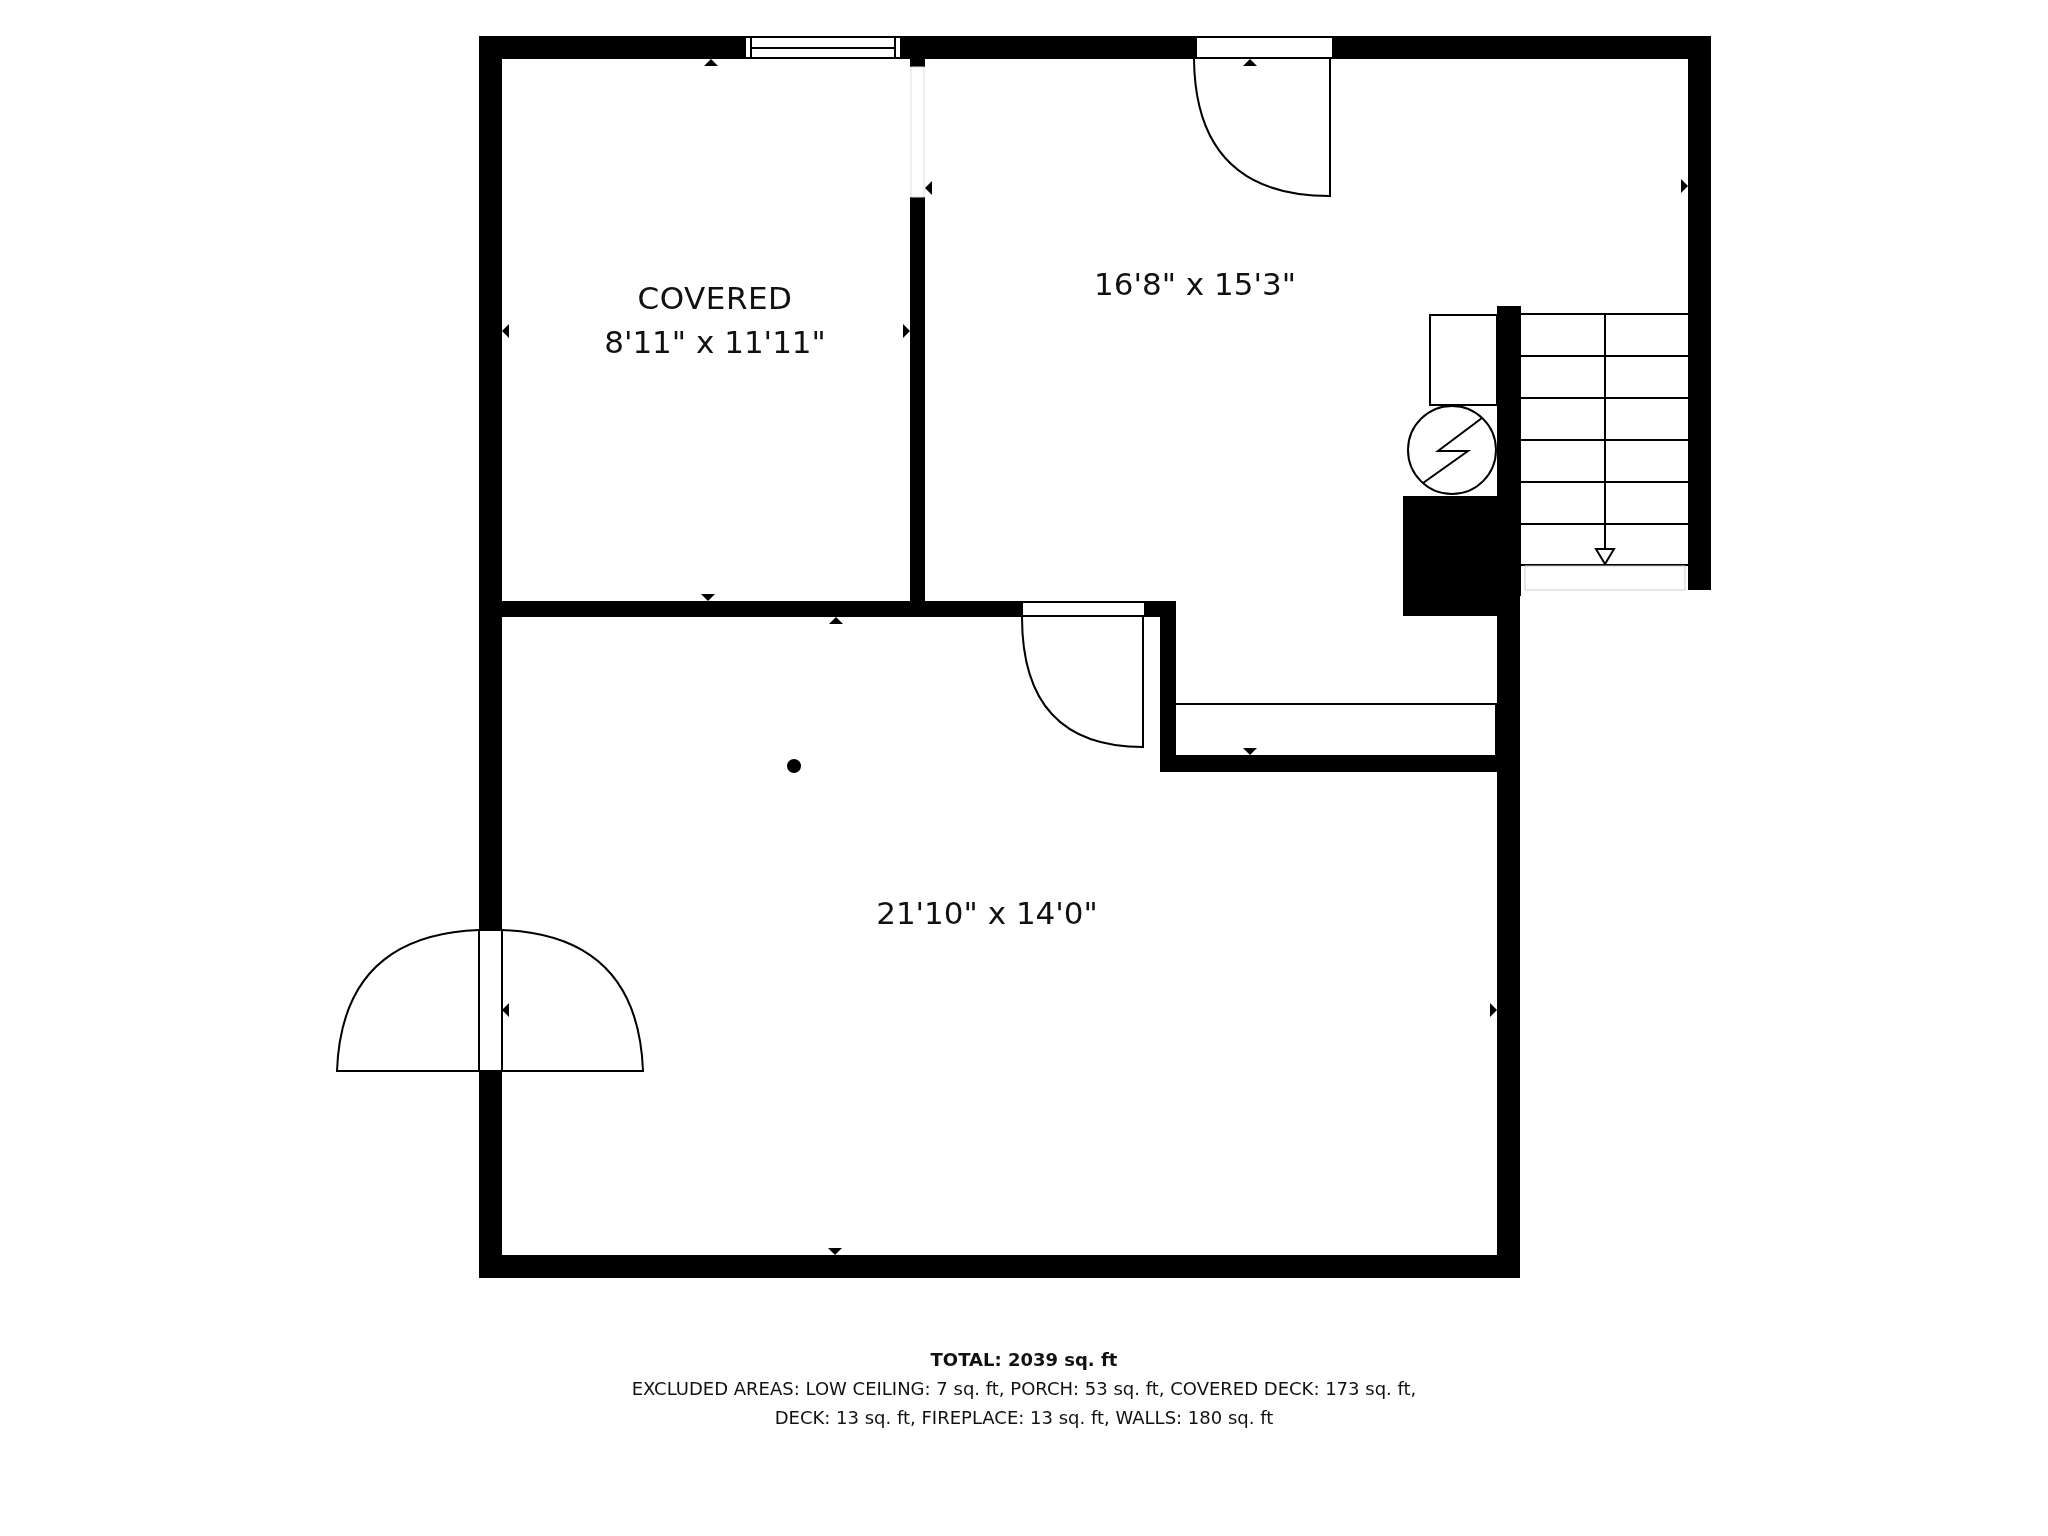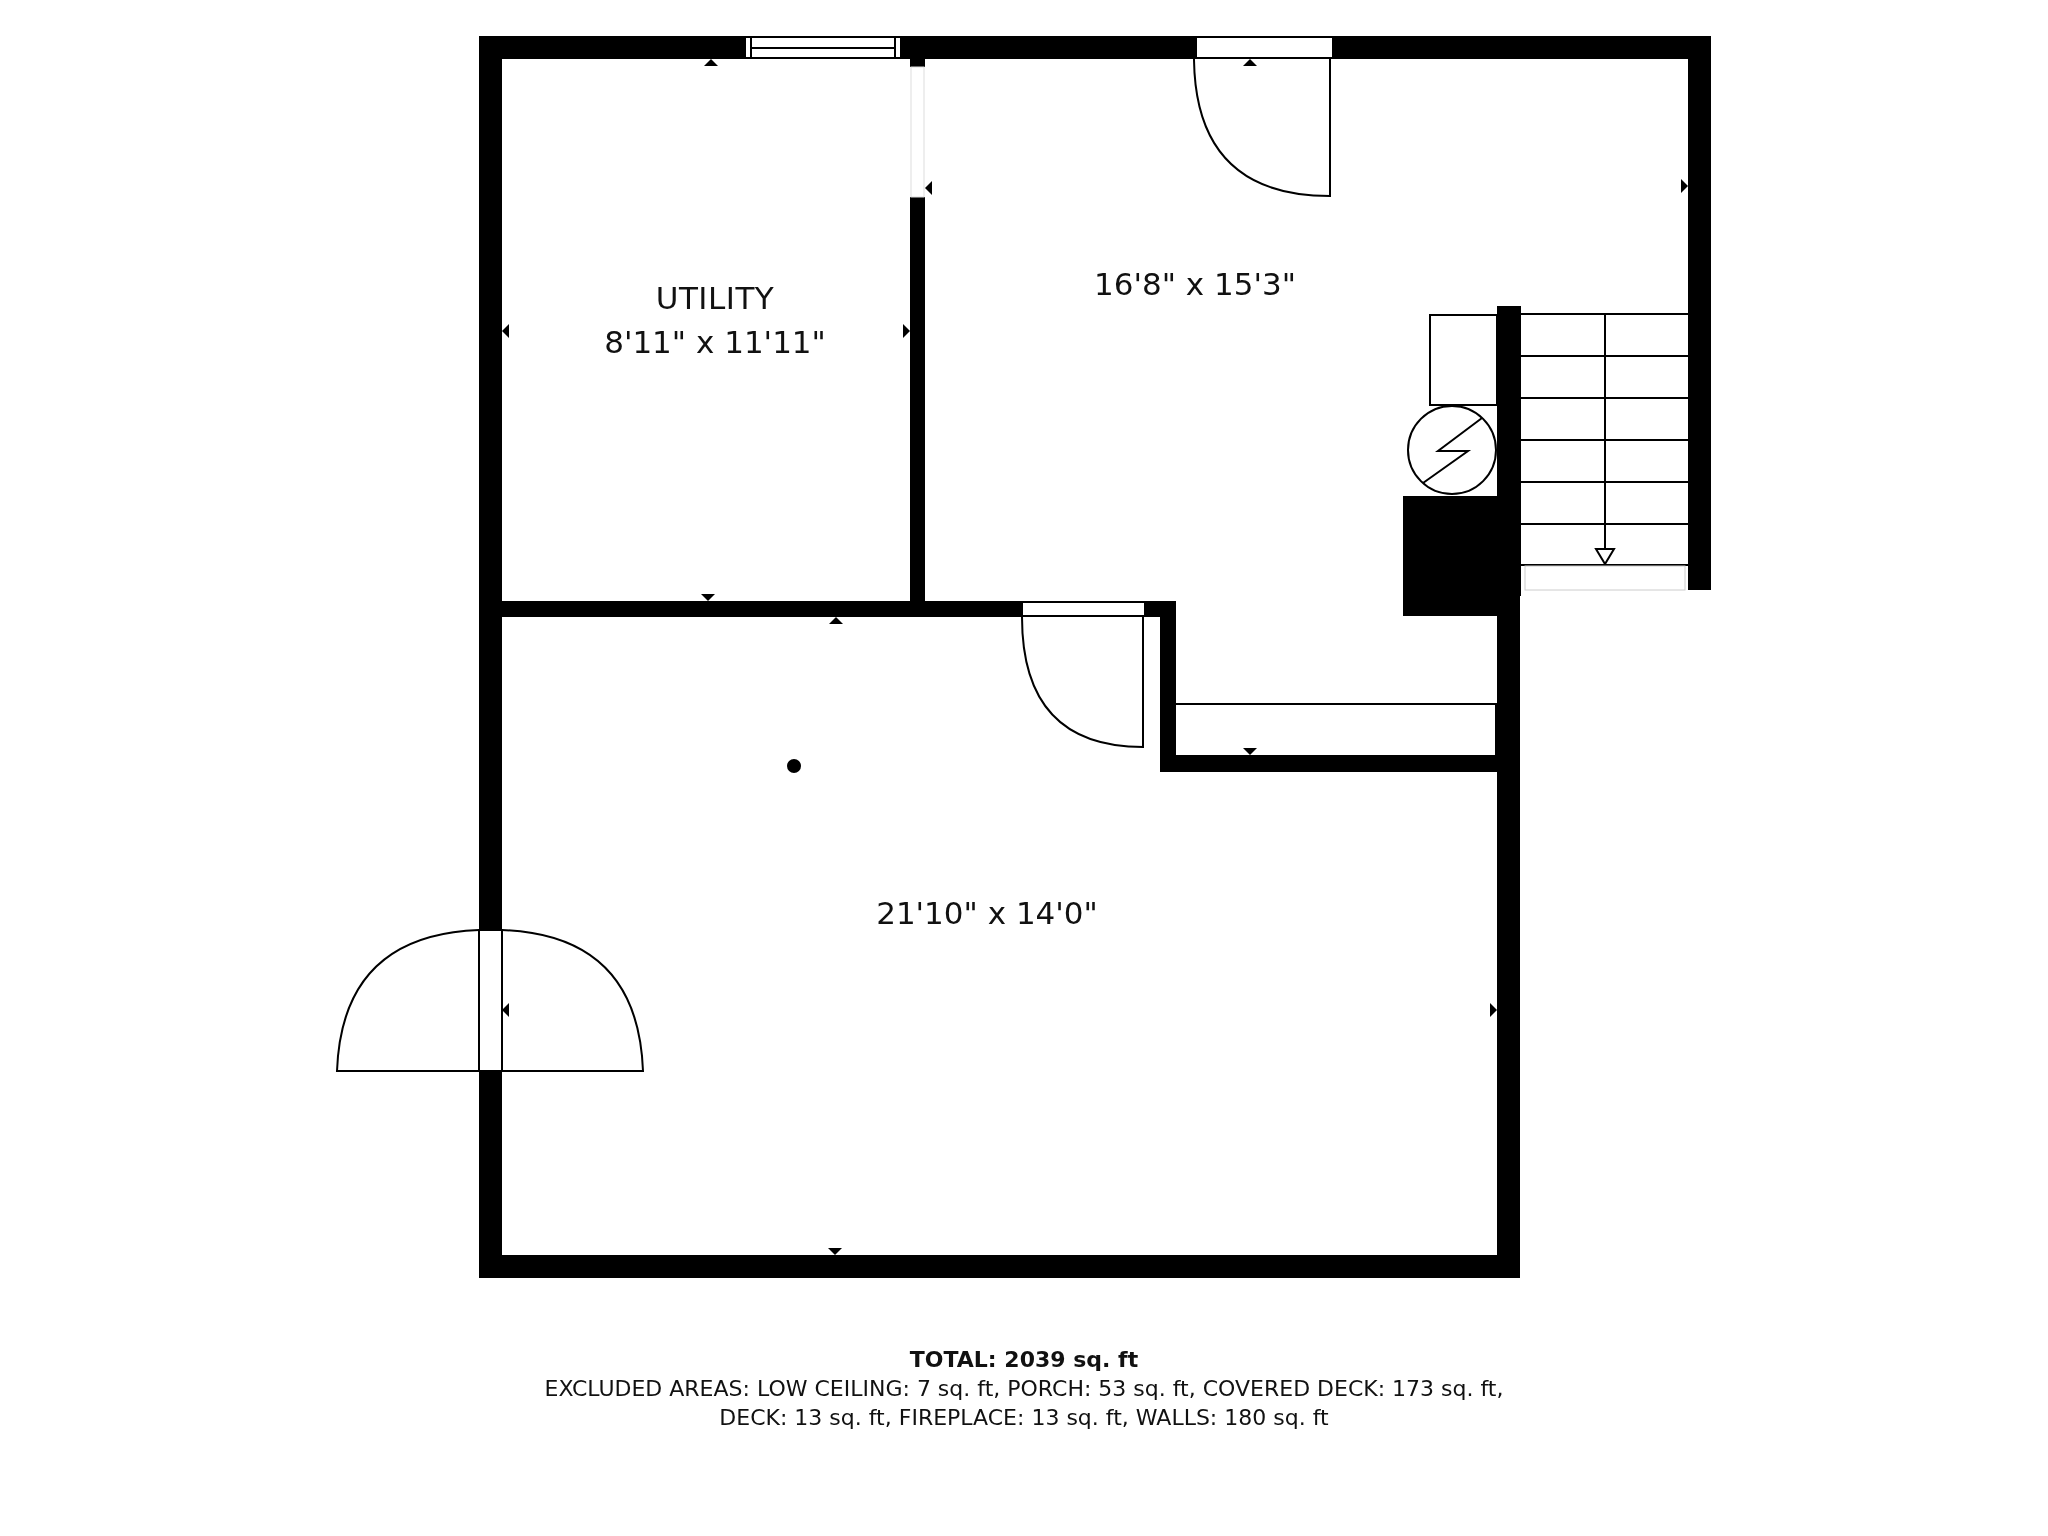--- a/index.html
+++ b/index.html
@@ -1,21 +1,21 @@
 <!DOCTYPE html>
 <html><head>
 <meta charset="utf-8">
 <style>
   html, body { margin:0; padding:0; background:#ffffff; }
   body { width:2048px; height:1536px; position:relative; overflow:hidden; font-family:"Liberation Sans", "DejaVu Sans", sans-serif; }
   #plan { position:absolute; left:0; top:0; width:2048px; height:1536px; }
   .label { position:absolute; text-align:center; color:#111; font-family:"DejaVu Sans", "Liberation Sans", sans-serif; }
   .room-name { font-size:31px; letter-spacing:0.5px; line-height:44px; white-space:nowrap; }
   .room-dim { font-size:31px; line-height:44px; white-space:nowrap; }
-  .footer { position:absolute; left:0; width:2048px; top:1345px; text-align:center; color:#111; font-family:"DejaVu Sans", "Liberation Sans", sans-serif; font-size:22px; line-height:29px; }
+  .footer { position:absolute; left:0; width:2048px; top:1345px; text-align:center; color:#111; font-family:"DejaVu Sans", "Liberation Sans", sans-serif; font-size:18px; line-height:29px; }
   .footer .total { font-weight:bold; }
 </style>
 </head>
 <body>
 
 <svg id="plan" viewBox="0 0 2048 1536" xmlns="http://www.w3.org/2000/svg">
 
   <g fill="#000">
 
     <rect x="479" y="36" width="266" height="23"></rect>
@@ -109,21 +109,21 @@
     <polygon points="701,594 708,601 715,594"></polygon>
     <polygon points="829,624 836,617 843,624"></polygon>
     <polygon points="1243,748 1250,755 1257,748"></polygon>
     <polygon points="502,1010 509,1003 509,1017"></polygon>
     <polygon points="1497,1010 1490,1003 1490,1017"></polygon>
     <polygon points="828,1248 835,1255 842,1248"></polygon>
   </g>
 </svg>
 
 <div class="label" style="left:560px; top:276px; width:310px;">
-  <div class="room-name">UTILITY</div>
+  <div class="room-name">COVERED</div>
   <div class="room-dim">8'11" x 11'11"</div>
 </div>
 <div class="label" style="left:1040px; top:262px; width:310px;">
   <div class="room-dim">16'8" x 15'3"</div>
 </div>
 <div class="label" style="left:787px; top:891px; width:400px;">
   <div class="room-dim">21'10" x 14'0"</div>
 </div>
 
 <div class="footer">

